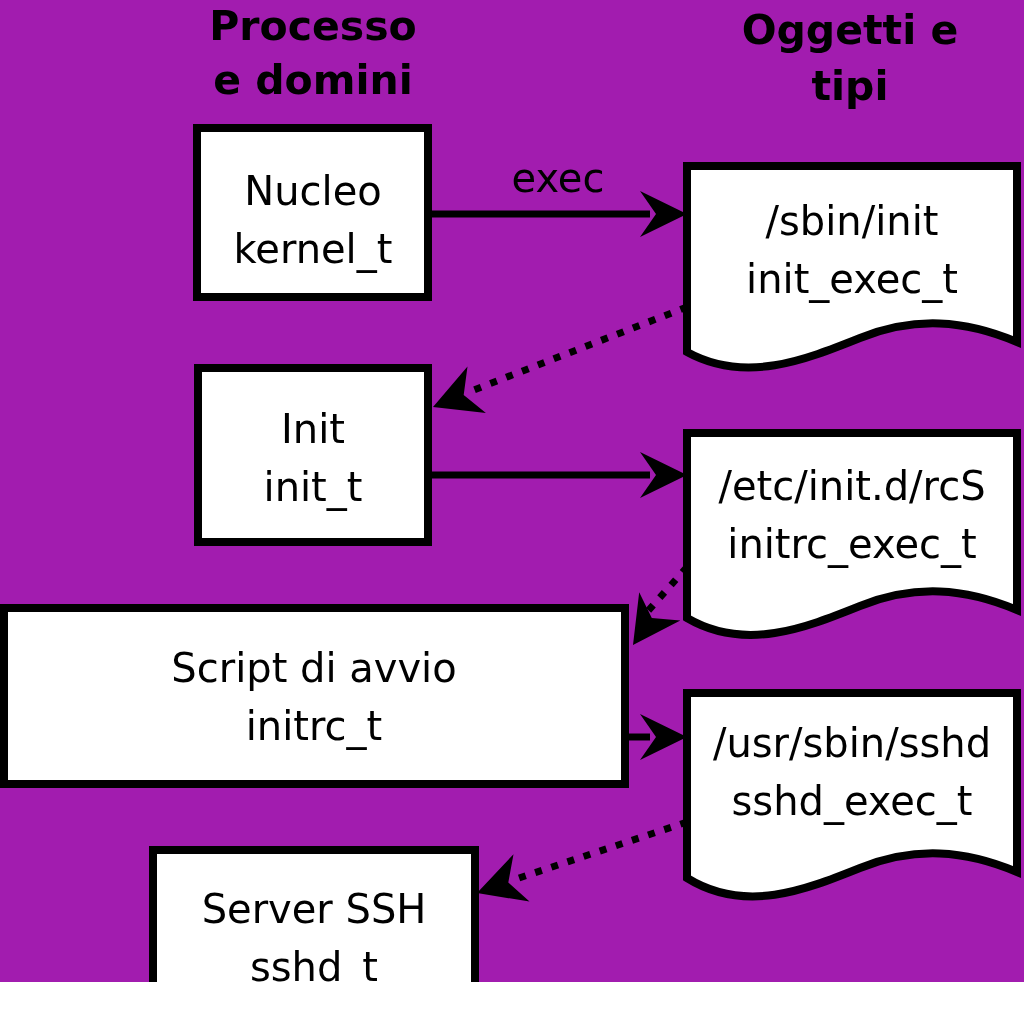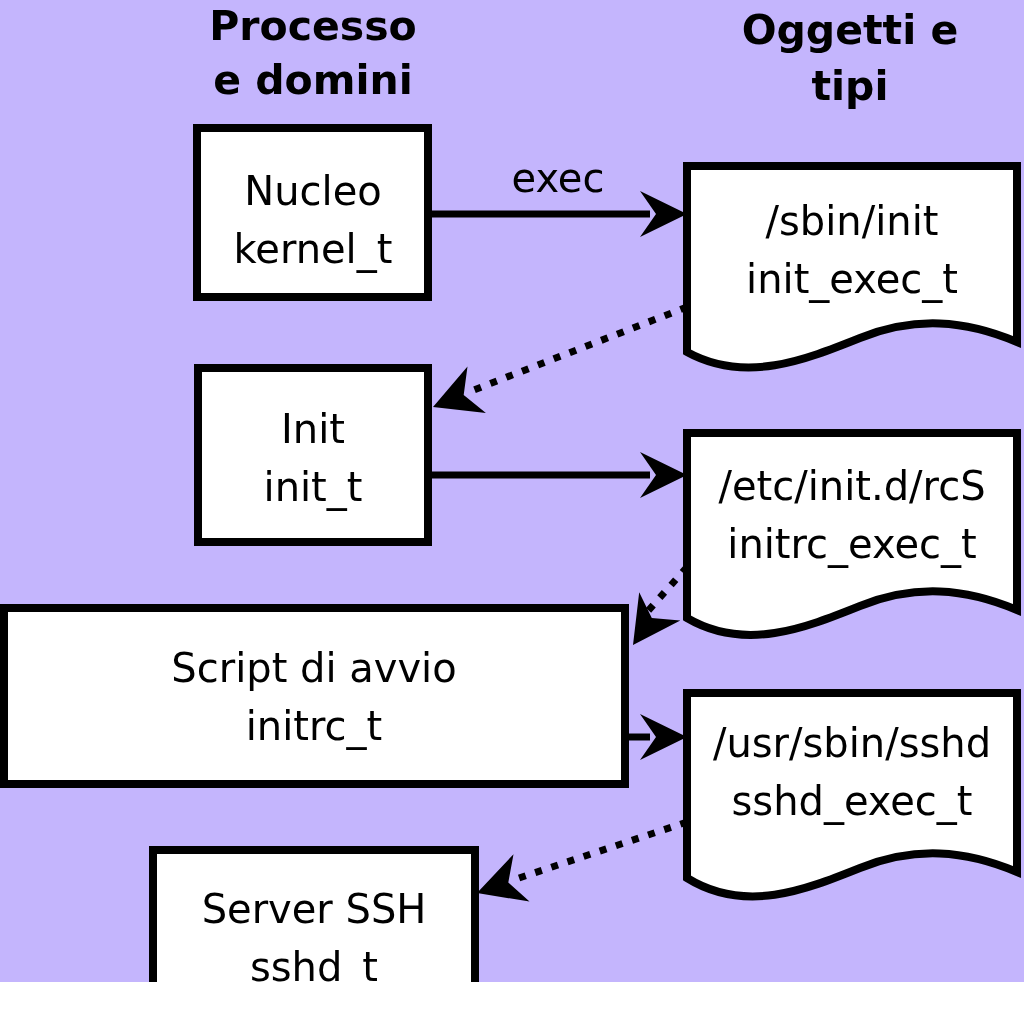--- a/index.html
+++ b/index.html
@@ -4,21 +4,21 @@
 <style>
   html, body {
     margin: 0;
     padding: 0;
     background: #ffffff;
   }
   .stage {
     width: 1024px;
     height: 982px;
     position: relative;
-    background: #c4b5fd;
+    background: #a21caf;
     overflow: hidden;
   }
   svg { display: block; }
   text {
     font-family: "DejaVu Sans", "Liberation Sans", sans-serif;
     font-size: 40px;
     fill: #000000;
     text-anchor: middle;
   }
   .hdr { font-weight: bold; font-size: 41px; }

